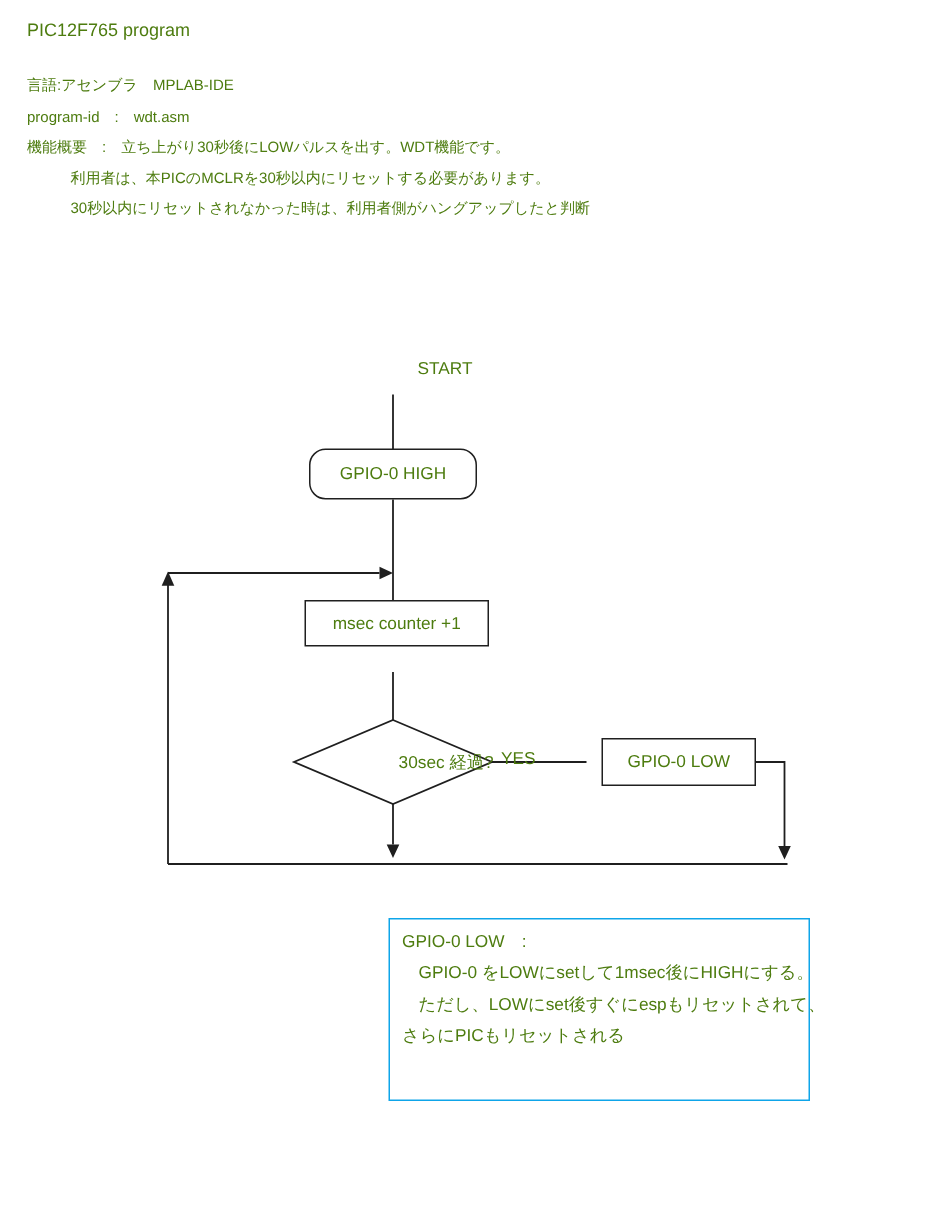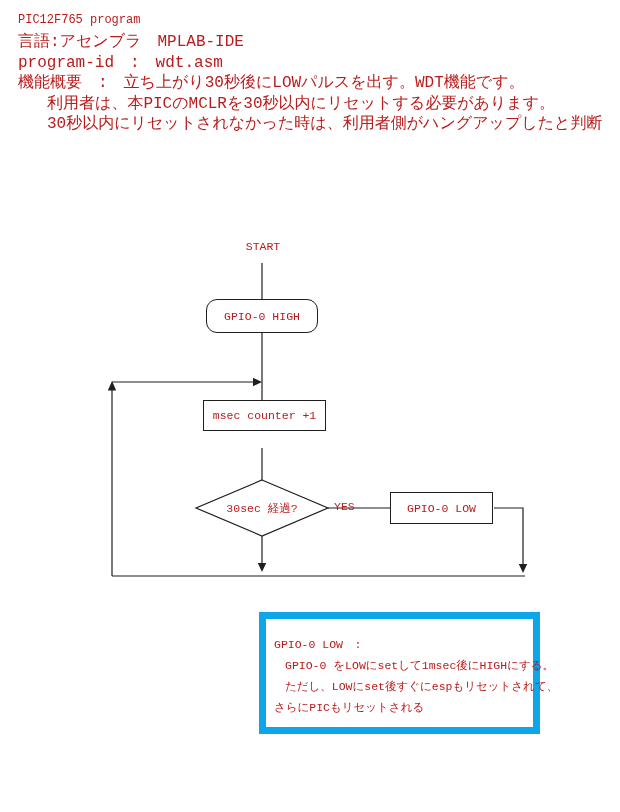--- a/index.html
+++ b/index.html
@@ -1,37 +1,37 @@
 <!DOCTYPE html>
 <html><head>
 <meta charset="utf-8">
 <style>
   html, body { margin: 0; padding: 0; background: #ffffff; }
   .page {
     position: relative;
     width: 620px;
     height: 812px;
     background: #ffffff;
-    font-family: Liberation Mono, monospace;
-    color: #b91c1c;
+    font-family: Liberation Sans, sans-serif;
+    color: #4d7c0f;
     overflow: hidden;
   }
   .doc-title {
     position: absolute;
     left: 18px;
     top: 13px;
     font-size: 12px;
     line-height: 15px;
     white-space: pre;
   }
   .doc-header {
     position: absolute;
     left: 18px;
-    top: 32px;
-    font-size: 16px;
+    top: 48px;
+    font-size: 10px;
     line-height: 20.5px;
   }
   .doc-line { white-space: pre; }
   .doc-line.indent { padding-left: 29px; }
 
   svg.flow {
     position: absolute;
     left: 0;
     top: 0;
     width: 620px;
@@ -47,32 +47,32 @@
     align-items: center;
     justify-content: center;
     font-size: 11.5px;
     white-space: pre;
   }
   .label {
     position: absolute;
     font-size: 11.5px;
     white-space: pre;
   }
-  .label.center { text-align: center; }
+  .label.center { text-align: right; margin-left: 12px; }
 
   .note-box {
     position: absolute;
     box-sizing: border-box;
     left: 259px;
     top: 612px;
     width: 281px;
     height: 122px;
-    border: 7px solid #0ea5e9;
+    border: 1px solid #0ea5e9;
     background: #ffffff;
-    padding: 15px 8px;
+    padding: 5px 8px;
     font-size: 11.5px;
     line-height: 21px;
   }
   .note-line { white-space: pre; }
   .note-line.indent { padding-left: 11px; }
 </style>
 </head>
 <body>
 
 <div class="page">
@@ -121,21 +121,21 @@
   <div class="label center" style="left:223px; top:240px; width:80px;">START</div>
 
   <div class="node" style="left:206px; top:299px; width:112px; height:34px;border-radius:11px;">GPIO-0 HIGH</div>
 
   <div class="node" style="left:203px; top:400px; width:123px; height:31px;">msec counter +1</div>
 
   <div class="label center" style="left:207px; top:501px; width:110px;">30sec 経過?</div>
 
   <div class="label" style="left:334px; top:500px;">YES</div>
 
-  <div class="node" style="left:390px; top:492px; width:103px; height:32px;">GPIO-0 LOW</div>
+  <div class="node" style="left:401px; top:492px; width:103px; height:32px;">GPIO-0 LOW</div>
 
   <div class="note-box">
     <div class="note-line">GPIO-0 LOW　:</div>
     <div class="note-line indent">GPIO-0 をLOWにsetして1msec後にHIGHにする。</div>
     <div class="note-line indent">ただし、LOWにset後すぐにespもリセットされて、</div>
     <div class="note-line">さらにPICもリセットされる</div>
   </div>
 
 </div>
 

